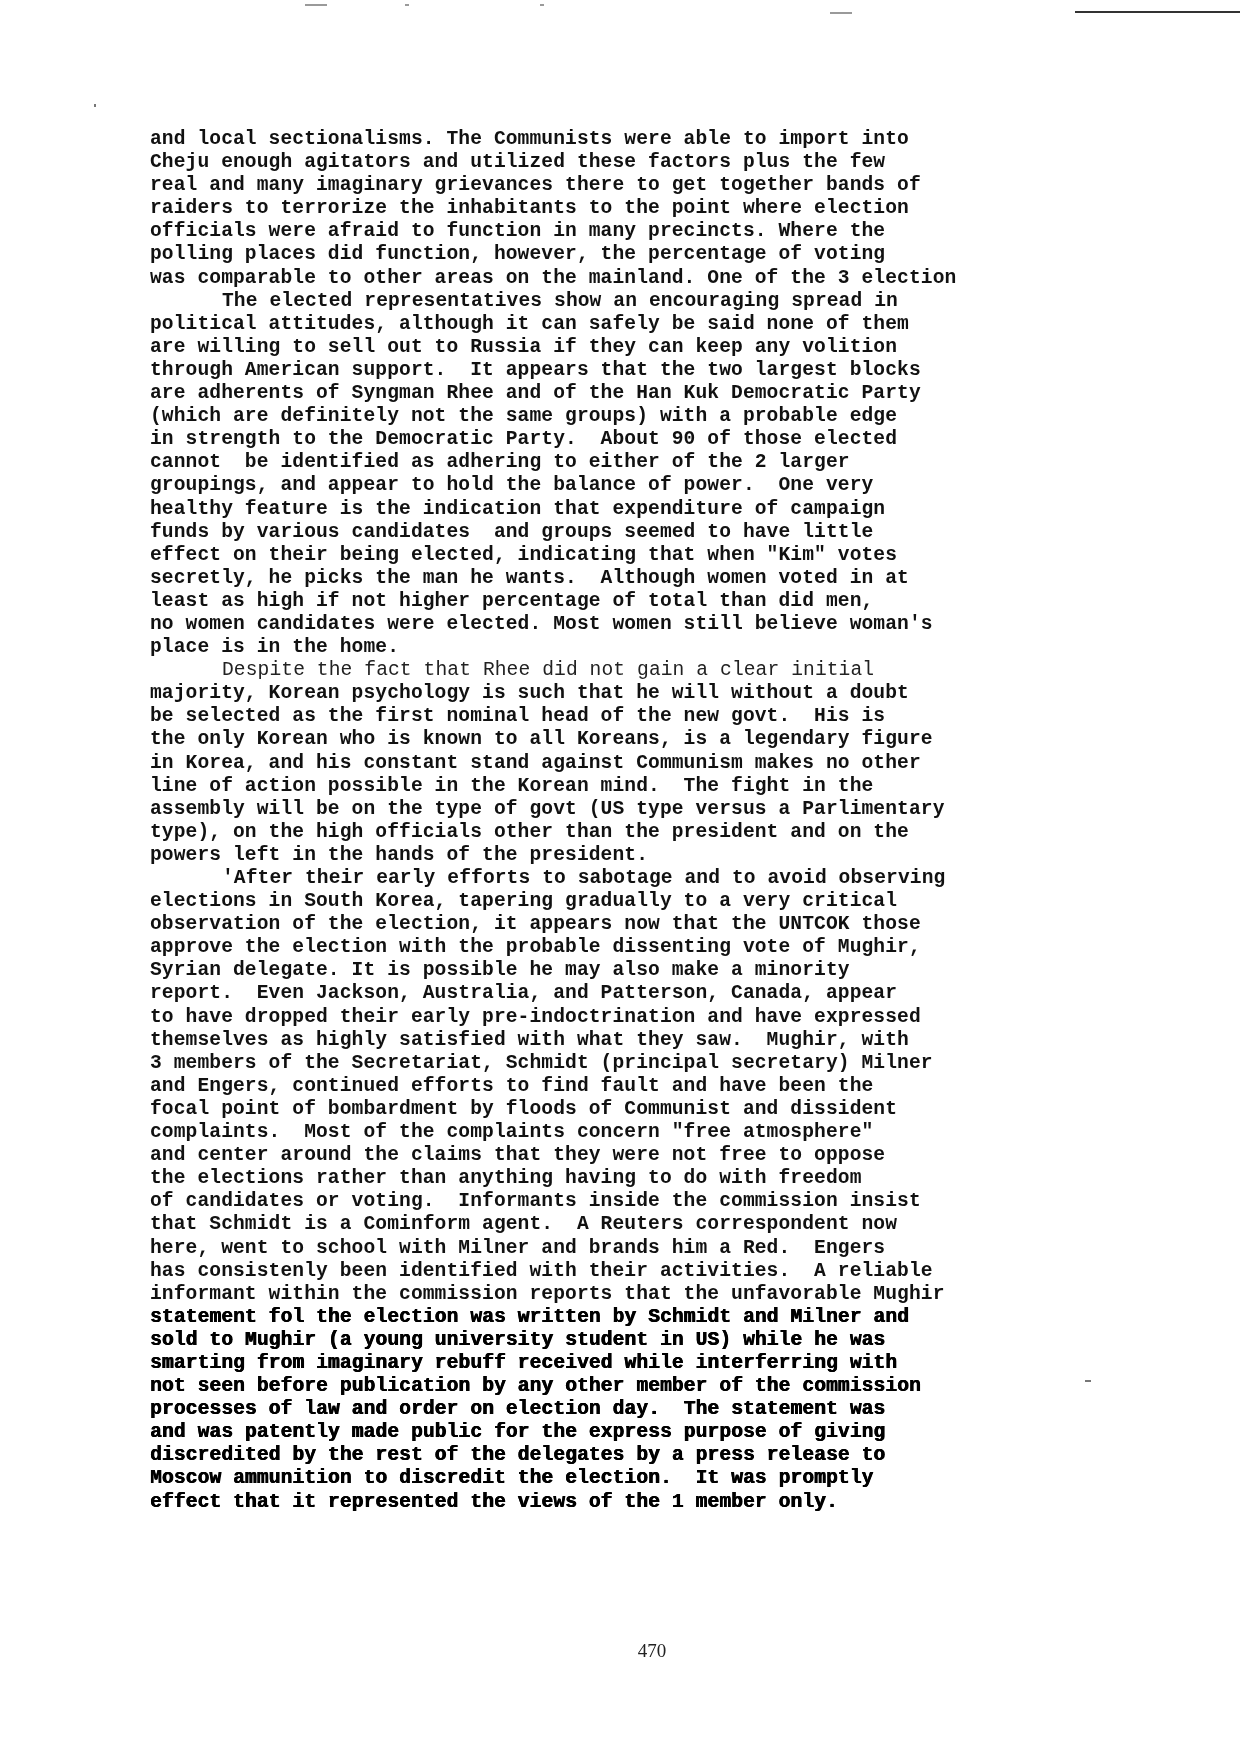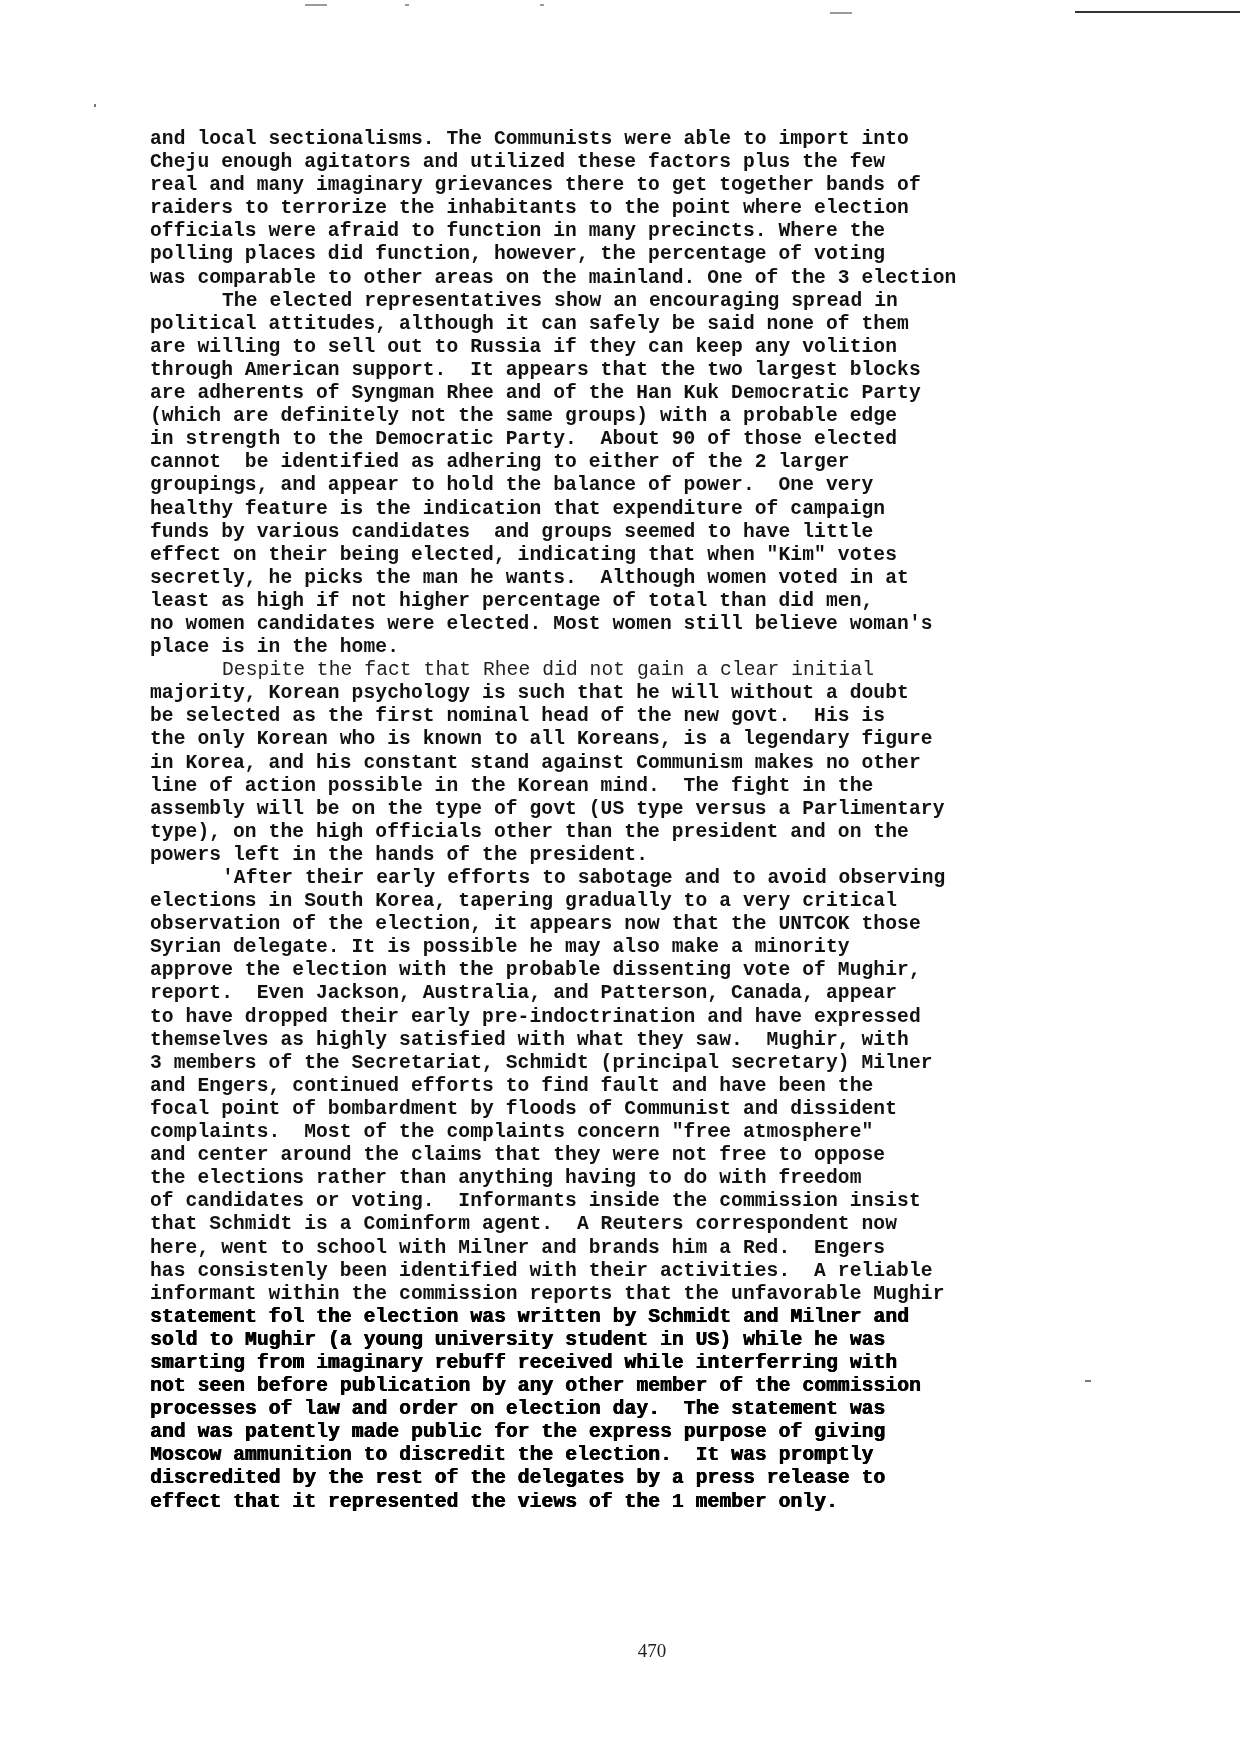--- a/index.html
+++ b/index.html
@@ -120,42 +120,42 @@
       <span class="line">line of action possible in the Korean mind.  The fight in the</span>
       <span class="line">assembly will be on the type of govt (US type versus a Parlimentary</span>
       <span class="line">type), on the high officials other than the president and on the</span>
       <span class="line">powers left in the hands of the president.</span>
     </div>
 
     <div>
       <span class="line indent">'After their early efforts to sabotage and to avoid observing</span>
       <span class="line">elections in South Korea, tapering gradually to a very critical</span>
       <span class="line">observation of the election, it appears now that the UNTCOK those</span>
+      <span class="line">approve the election with the probable dissenting vote of Mughir,</span>
       <span class="line">Syrian delegate. It is possible he may also make a minority</span>
-      <span class="line">approve the election with the probable dissenting vote of Mughir,</span>
       <span class="line">report.  Even Jackson, Australia, and Patterson, Canada, appear</span>
       <span class="line">to have dropped their early pre-indoctrination and have expressed</span>
       <span class="line">themselves as highly satisfied with what they saw.  Mughir, with</span>
       <span class="line">3 members of the Secretariat, Schmidt (principal secretary) Milner</span>
       <span class="line">and Engers, continued efforts to find fault and have been the</span>
       <span class="line">focal point of bombardment by floods of Communist and dissident</span>
       <span class="line">complaints.  Most of the complaints concern "free atmosphere"</span>
       <span class="line">and center around the claims that they were not free to oppose</span>
       <span class="line">the elections rather than anything having to do with freedom</span>
       <span class="line">of candidates or voting.  Informants inside the commission insist</span>
       <span class="line">that Schmidt is a Cominform agent.  A Reuters correspondent now</span>
       <span class="line">here, went to school with Milner and brands him a Red.  Engers</span>
       <span class="line">has consistenly been identified with their activities.  A reliable</span>
       <span class="line">informant within the commission reports that the unfavorable Mughir</span>
       <span class="line heavy">statement fol the election was written by Schmidt and Milner and</span>
       <span class="line heavy">sold to Mughir (a young university student in US) while he was</span>
       <span class="line heavy">smarting from imaginary rebuff received while interferring with</span>
       <span class="line heavy">not seen before publication by any other member of the commission</span>
       <span class="line heavy">processes of law and order on election day.  The statement was</span>
       <span class="line heavy">and was patently made public for the express purpose of giving</span>
+      <span class="line heavy">discredited by the rest of the delegates by a press release to</span>
       <span class="line heavy">Moscow ammunition to discredit the election.  It was promptly</span>
-      <span class="line heavy">discredited by the rest of the delegates by a press release to</span>
       <span class="line heavy">effect that it represented the views of the 1 member only.</span>
     </div>
   </div>
 
   <div class="page-number">470</div>
 </div>
 
 </body></html>

